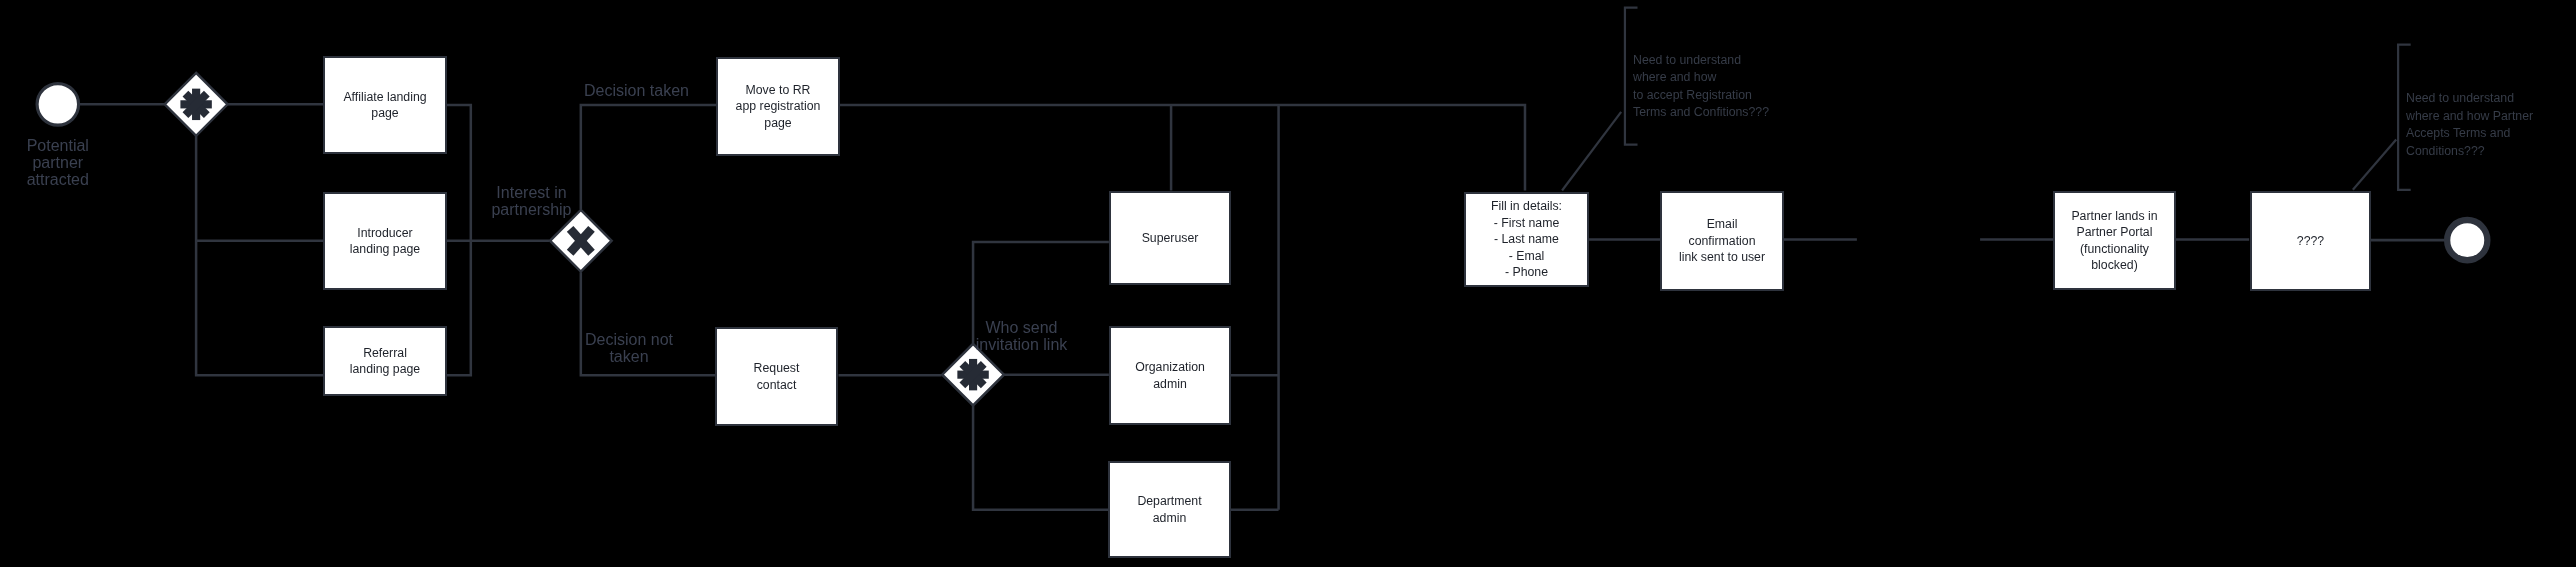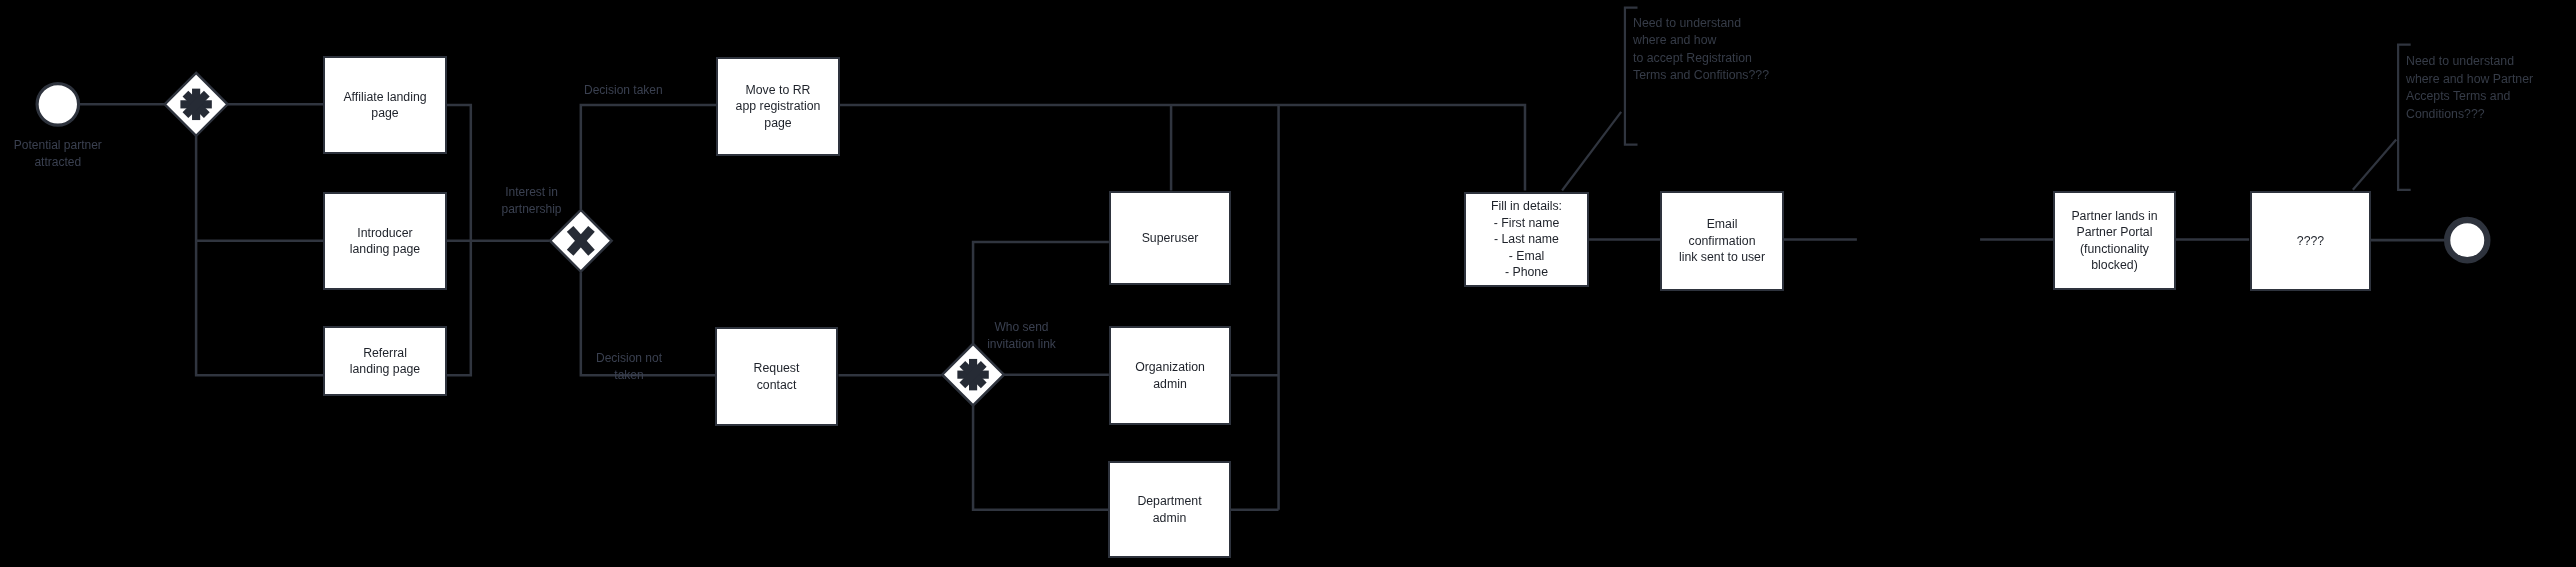--- a/index.html
+++ b/index.html
@@ -19,31 +19,32 @@
     box-sizing:border-box;
     display:flex;align-items:center;justify-content:center;
     text-align:center;
     color:#1e222a;
     font-size:12.3px;line-height:16.4px;
     white-space:pre-line;
   }
   .edge-label{
     position:absolute;
     color:#3a4050;
-    font-size:12px;line-height:17px;
+    font-size:16px;line-height:17px;
     text-align:center;
     white-space:pre-line;
   }
   .edge-label.left{text-align:left;}
   .annotation{
     position:absolute;
     color:#363c48;
     font-size:12.3px;line-height:17.6px;
     text-align:left;
     white-space:pre-line;
+    margin-top:37px;
   }
 </style>
 </head>
 <body>
 
 <div id="canvas">
 
   <svg id="edges" width="2576" height="567" viewBox="0 0 4096 902">
     <g stroke="#30353f" stroke-width="4" fill="none">
 
@@ -169,21 +170,21 @@
   <div class="task" style="left:2250px;top:191px;width:121px;height:100px">????</div>
 
   <div class="edge-label" style="left:1.3px;top:137px;width:113px">Potential partner
 attracted</div>
 
   <div class="edge-label left" style="left:584px;top:82px;width:138px">Decision taken</div>
 
   <div class="edge-label" style="left:478px;top:184px;width:107px">Interest in
 partnership</div>
 
-  <div class="edge-label" style="left:566px;top:350px;width:126px">Decision not
+  <div class="edge-label" style="left:566px;top:331px;width:126px">Decision not
 taken</div>
 
   <div class="edge-label" style="left:962px;top:319px;width:119px">Who send
 invitation link</div>
 
   <div class="annotation" style="left:1633px;top:14.5px;width:201px">Need to understand
 where and how
 to accept Registration
 Terms and Confitions???</div>
 

